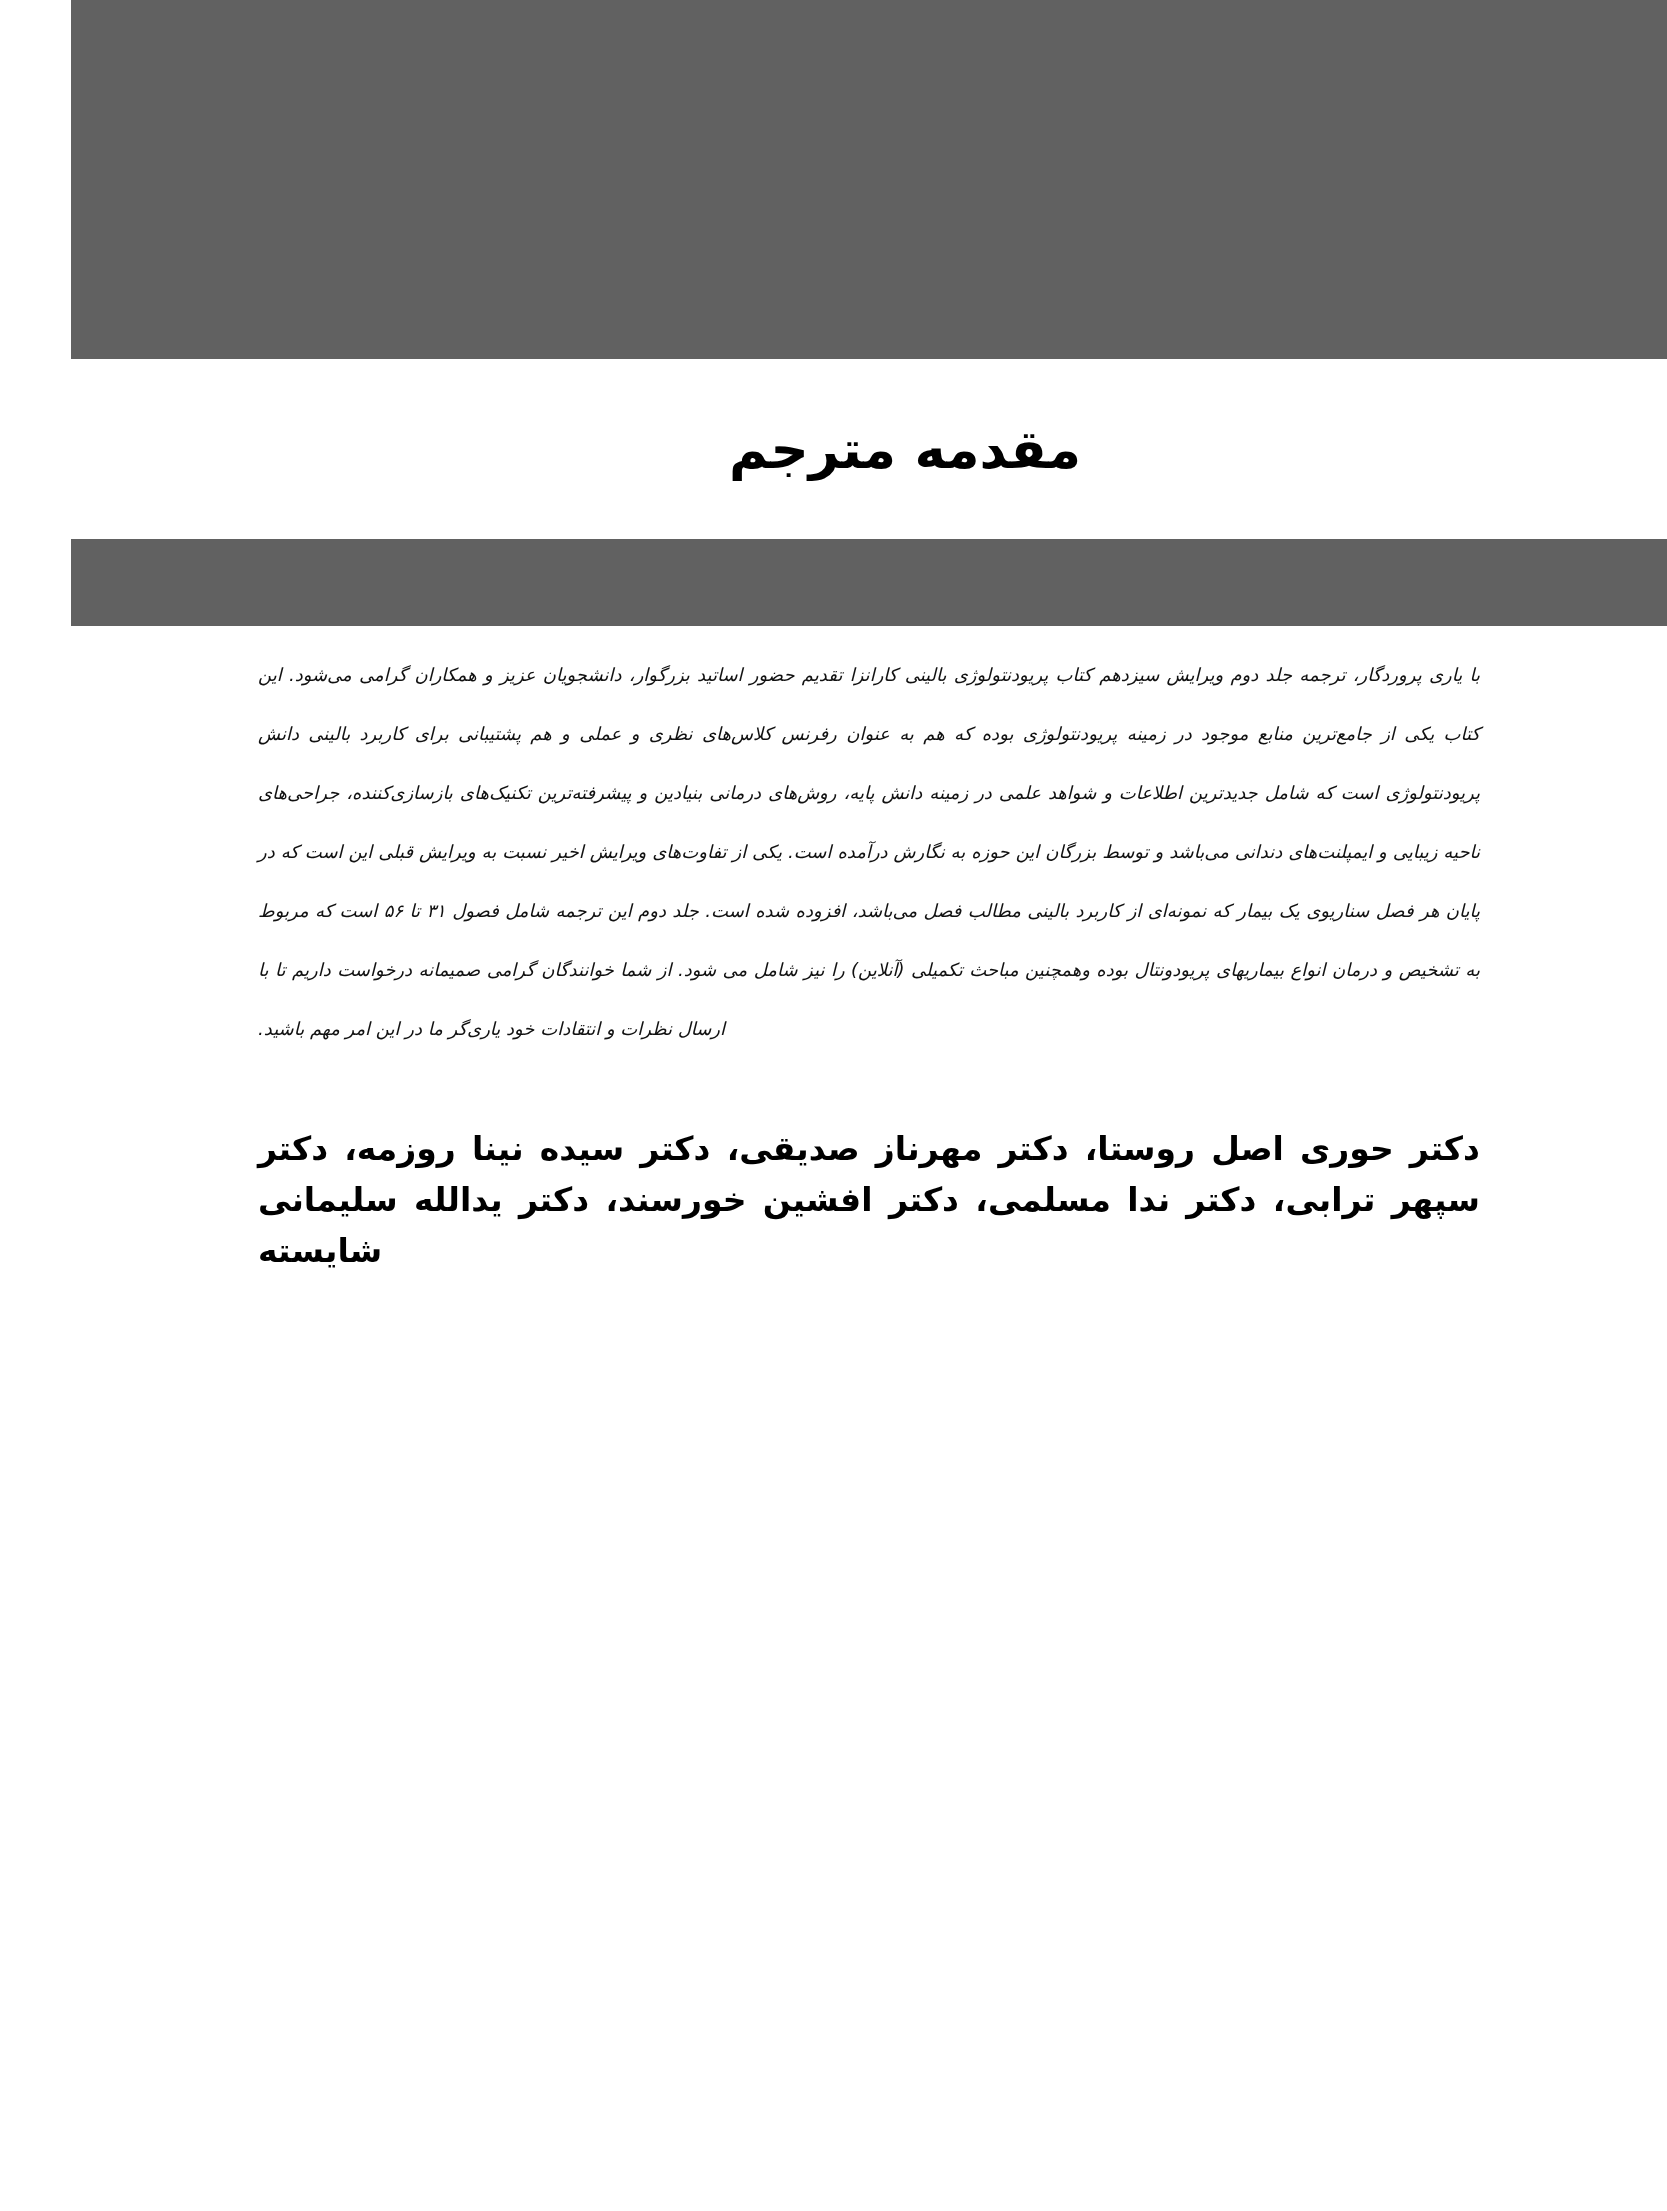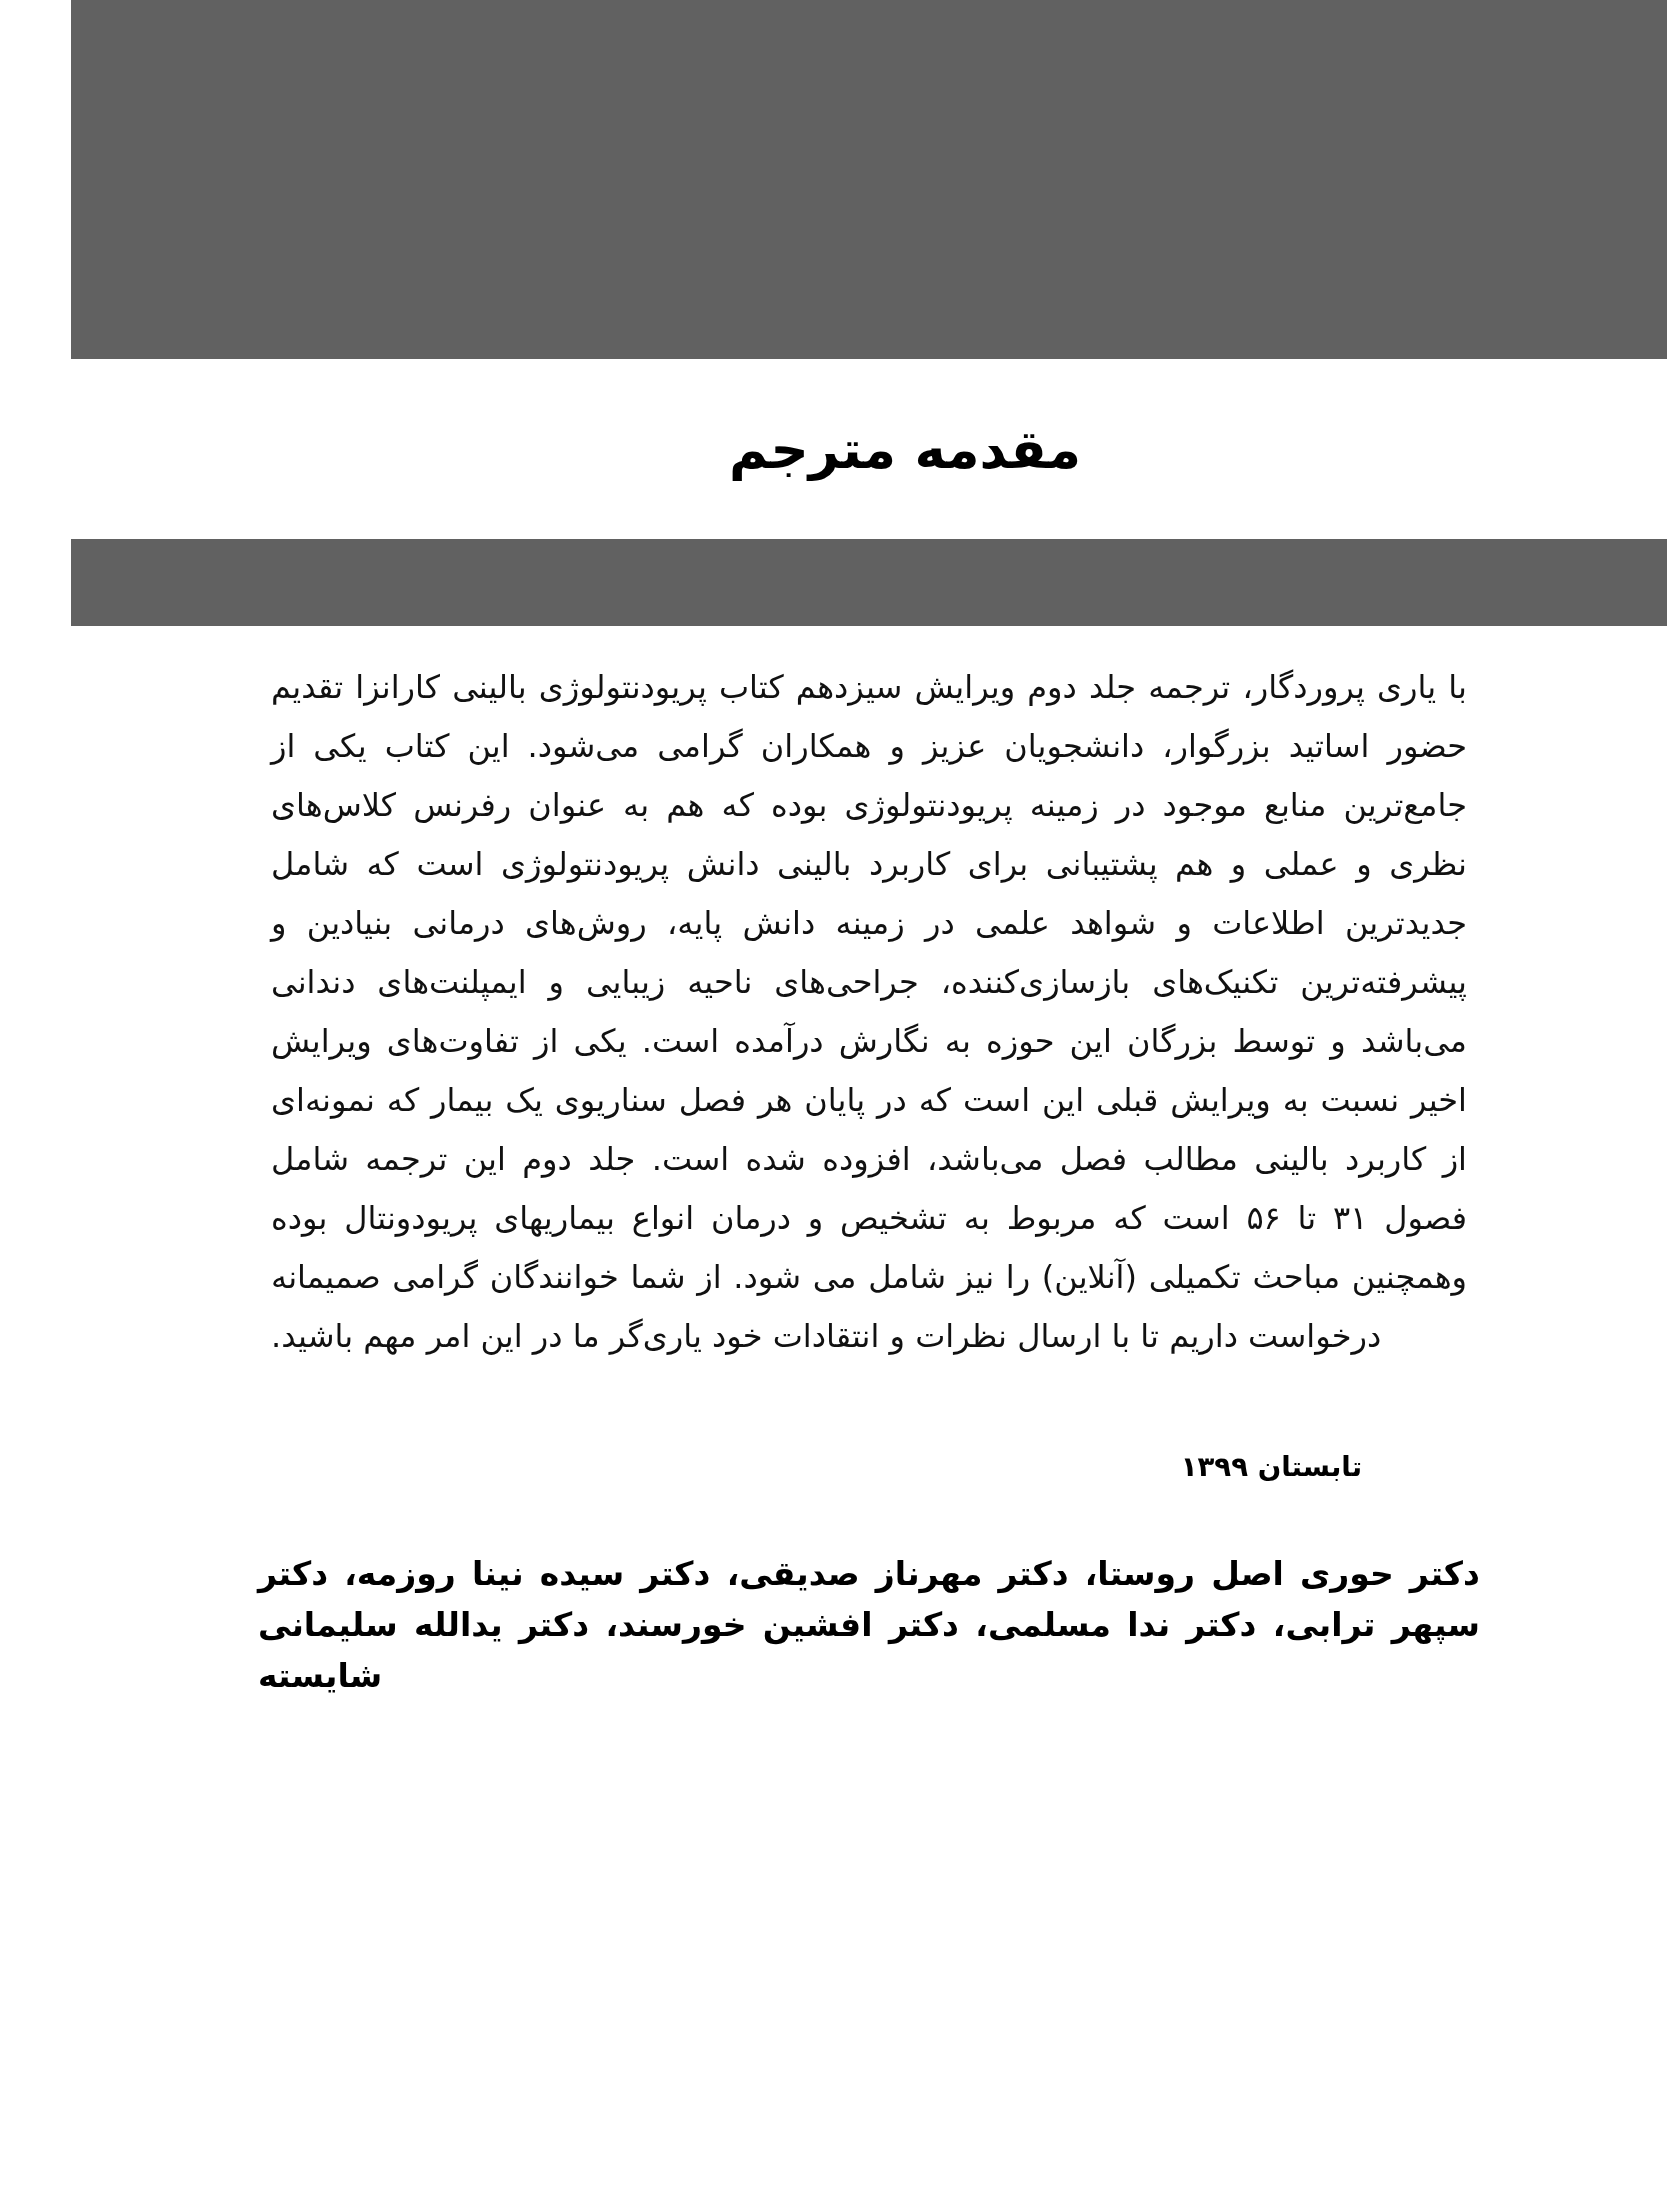--- a/index.html
+++ b/index.html
@@ -59,29 +59,30 @@
   }
 
   
   .content {
     position: absolute;
     right: 187px;
     left: 187px;
     top: 645px;
   }
   .para {
-    font-size: 32px;
+    font-size: 18px;
     line-height: 59px;
     color: #111111;
     text-align: justify;
     text-align-last: left;
     direction: rtl;
     unicode-bidi: isolate;
-    margin: 13px;
+    margin: 0;
     font-weight: 500;
+    font-style: italic;
   }
   .date-line {
     margin: 0;
     padding-top: 71px;
     padding-right: 118px;
     font-size: 27.6px;
     font-weight: bold;
     color: #000000;
     direction: rtl;
     unicode-bidi: isolate;
@@ -108,19 +109,18 @@
 
   <div class="heading-zone">
     <div class="heading">مقدمه مترجم</div>
   </div>
 
   <div class="band-mid"></div>
 
   <div class="content">
     <p class="para">با یاری پروردگار، ترجمه جلد دوم ویرایش سیزدهم کتاب پریودنتولوژی بالینی کارانزا تقدیم حضور اساتید بزرگوار، دانشجویان عزیز و همکاران گرامی می‌شود. این کتاب یکی از جامع‌ترین منابع موجود در زمینه پریودنتولوژی بوده که هم به عنوان رفرنس کلاس‌های نظری و عملی و هم پشتیبانی برای کاربرد بالینی دانش پریودنتولوژی است که شامل جدیدترین اطلاعات و شواهد علمی در زمینه دانش پایه، روش‌های درمانی بنیادین و پیشرفته‌ترین تکنیک‌های بازسازی‌کننده، جراحی‌های ناحیه زیبایی و ایمپلنت‌های دندانی می‌باشد و توسط بزرگان این حوزه به نگارش درآمده است. یکی از تفاوت‌های ویرایش اخیر نسبت به ویرایش قبلی این است که در پایان هر فصل سناریوی یک بیمار که نمونه‌ای از کاربرد بالینی مطالب فصل می‌باشد، افزوده شده است. جلد دوم این ترجمه شامل فصول ۳۱ تا ۵۶ است که مربوط به تشخیص و درمان انواع بیماریهای پریودونتال بوده وهمچنین مباحث تکمیلی (آنلاین) را نیز شامل می شود. از شما خوانندگان گرامی صمیمانه درخواست داریم تا با ارسال نظرات و انتقادات خود یاری‌گر ما در این امر مهم باشید.</p>
 
-    <p class="date-line">تابستان ۱۳۹۹</p>
 
     <p class="authors">دکتر حوری اصل روستا، دکتر مهرناز صدیقی، دکتر سیده نینا روزمه، دکتر سپهر ترابی، دکتر ندا مسلمی، دکتر افشین خورسند، دکتر یدالله سلیمانی شایسته</p>
   </div>
 
 </div>
 
 
 </body></html>

